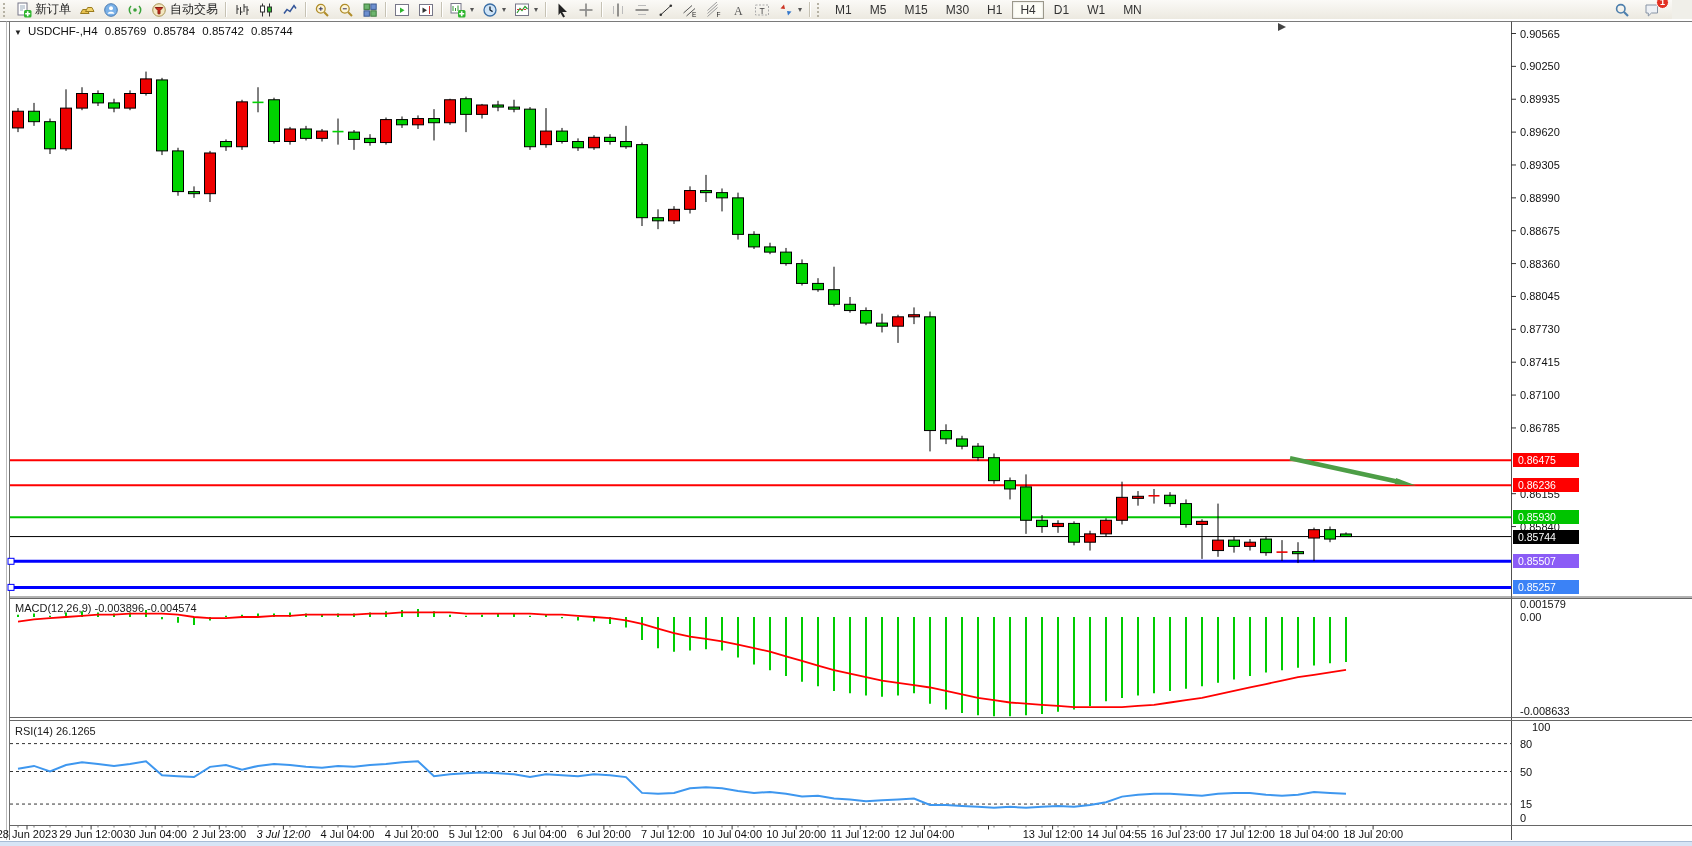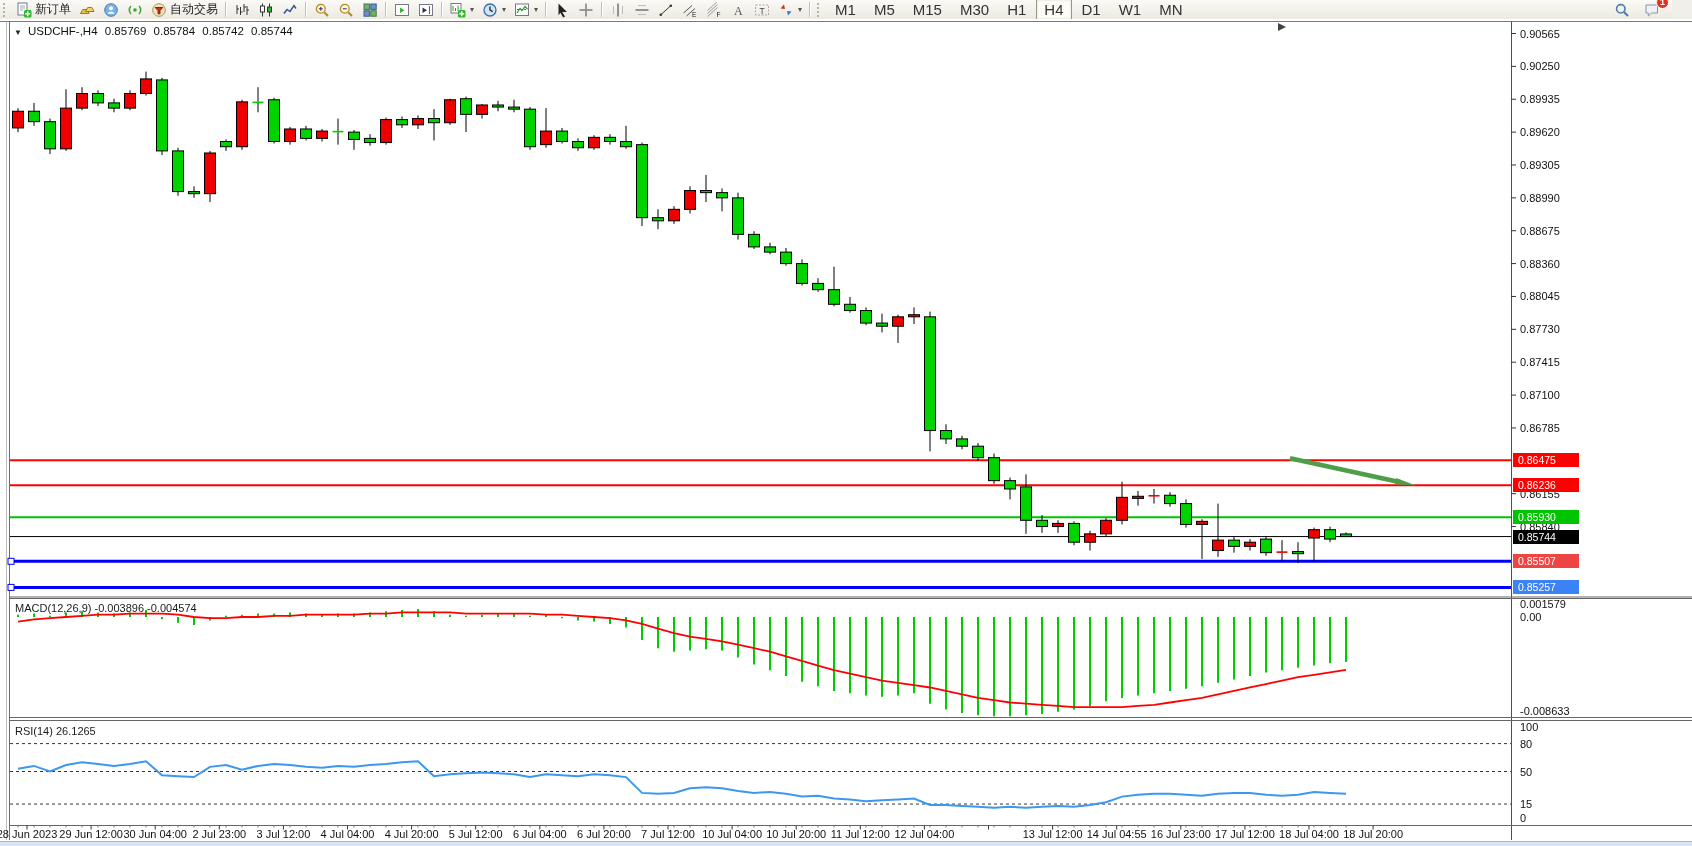--- a/index.html
+++ b/index.html
@@ -7,21 +7,21 @@
   
   #toolbar{position:absolute;left:0;top:0;width:1672px;height:19px;
     background:linear-gradient(#fbfaf7,#ece9e0);border-bottom:1px solid #b9b5a7;
     display:flex;align-items:center;font-size:12px;color:#222;white-space:nowrap;}
   .grip{width:4px;height:14px;margin:0 3px;border-left:2px dotted #b6b2a4;}
   .sep{width:1px;height:15px;margin:0 3px;background:#c6c2b4;border-right:1px solid #fff;}
   .tbtn{display:inline-flex;align-items:center;gap:3px;padding:1px 3px;border:1px solid transparent;
     border-radius:2px;cursor:default;}
   .tbtn svg{display:block}
   .caret{font-size:8px;color:#555;margin-left:1px;}
-  .tf{padding:1px 7px;font-size:15px;color:#333;border:1px solid transparent;margin:0 1px;}
+  .tf{padding:1px 7px;font-size:12px;color:#333;border:1px solid transparent;margin:0 1px;}
   .tf.active{background:#fdfdf6;border:1px solid #9b988a;box-shadow:inset 0 0 2px #ccc;}
   #tb-right{margin-left:auto;display:flex;align-items:center;gap:6px;padding-right:8px;}
   .badge{position:absolute;right:-6px;top:-5px;background:#e33022;color:#fff;border-radius:8px;
     font-size:9px;line-height:11px;min-width:11px;text-align:center;font-weight:bold;border:1px solid #fff;}
   
   #win{position:absolute;left:0;top:19px;width:1692px;height:827px;background:#fff;}
   #cv{position:absolute;left:0;top:19px;}
   #title-row{position:absolute;left:14px;top:25px;font-size:11.5px;color:#111;z-index:5;}
   #title-row .tri{font-size:8px;color:#222;margin-right:6px;}
   #title-row span{margin-right:4px;}
@@ -667,50 +667,50 @@
 <div class="ind-label" style="left:15px;top:725px">
   <span>RSI(14)</span>
   <span>26.1265</span>
 </div>
 
 <div id="overlays">
     <div class="price-badge" style="background: rgb(255, 0, 0); top: 460.291px;">0.86475</div>
     <div class="price-badge" style="background: rgb(255, 0, 0); top: 485.231px;">0.86236</div>
     <div class="price-badge" style="background: rgb(0, 196, 0); top: 517.162px;">0.85930</div>
     <div class="price-badge" style="background: rgb(0, 0, 0); top: 536.571px;">0.85744</div>
-    <div class="price-badge" style="background: #ef4444; top: 561.302px;">0.85507</div>
+    <div class="price-badge" style="background: #8b5cf6; top: 561.302px;">0.85507</div>
     <div class="price-badge" style="background: #3b82f6; top: 587.39px;">0.85257</div>
     <div class="axis-label" style="top: 33.5px;">0.90565</div>
     <div class="axis-label" style="top: 66.3702px;">0.90250</div>
     <div class="axis-label" style="top: 99.2405px;">0.89935</div>
     <div class="axis-label" style="top: 132.111px;">0.89620</div>
     <div class="axis-label" style="top: 164.981px;">0.89305</div>
     <div class="axis-label" style="top: 197.851px;">0.88990</div>
     <div class="axis-label" style="top: 230.721px;">0.88675</div>
     <div class="axis-label" style="top: 263.592px;">0.88360</div>
     <div class="axis-label" style="top: 296.462px;">0.88045</div>
     <div class="axis-label" style="top: 329.332px;">0.87730</div>
     <div class="axis-label" style="top: 362.202px;">0.87415</div>
     <div class="axis-label" style="top: 395.073px;">0.87100</div>
     <div class="axis-label" style="top: 427.943px;">0.86785</div>
     <div class="axis-label" style="top: 493.683px;">0.86155</div>
     <div class="axis-label" style="top: 526.554px;">0.85840</div>
     <div class="axis-label" style="top: 604px;">0.001579</div>
     <div class="axis-label" style="top: 617px;">0.00</div>
     <div class="axis-label" style="top: 711px;">-0.008633</div>
-    <div class="axis-label" style="top: 727px;">100</div>
+    <div class="axis-label" style="top: 727px; margin-left: 12px;">100</div>
     <div class="axis-label" style="top: 743.6px;">80</div>
     <div class="axis-label" style="top: 771.5px;">50</div>
     <div class="axis-label" style="top: 804.05px;">15</div>
     <div class="axis-label" style="top: 818px;">0</div>
     <div class="date-label" style="left: 27px;">28 Jun 2023</div>
     <div class="date-label" style="left: 91.1px;">29 Jun 12:00</div>
     <div class="date-label" style="left: 155.2px;">30 Jun 04:00</div>
     <div class="date-label" style="left: 219.3px;">2 Jul 23:00</div>
-    <div class="date-label" style="left: 283.4px;">3 Jul 12:00</div>
+    <div class="date-label" style="left: 283.4px; font-style: italic;">3 Jul 12:00</div>
     <div class="date-label" style="left: 347.5px;">4 Jul 04:00</div>
     <div class="date-label" style="left: 411.6px;">4 Jul 20:00</div>
     <div class="date-label" style="left: 475.7px;">5 Jul 12:00</div>
     <div class="date-label" style="left: 539.8px;">6 Jul 04:00</div>
     <div class="date-label" style="left: 603.9px;">6 Jul 20:00</div>
     <div class="date-label" style="left: 668px;">7 Jul 12:00</div>
     <div class="date-label" style="left: 732.1px;">10 Jul 04:00</div>
     <div class="date-label" style="left: 796.2px;">10 Jul 20:00</div>
     <div class="date-label" style="left: 860.3px;">11 Jul 12:00</div>
     <div class="date-label" style="left: 924.4px;">12 Jul 04:00</div>

